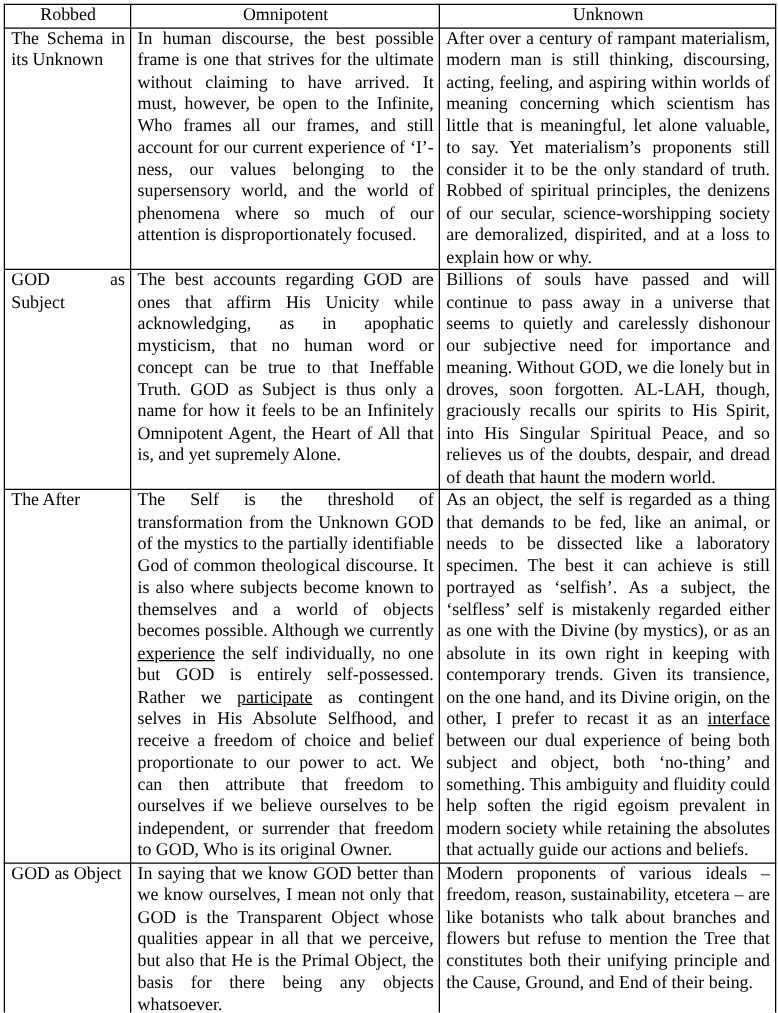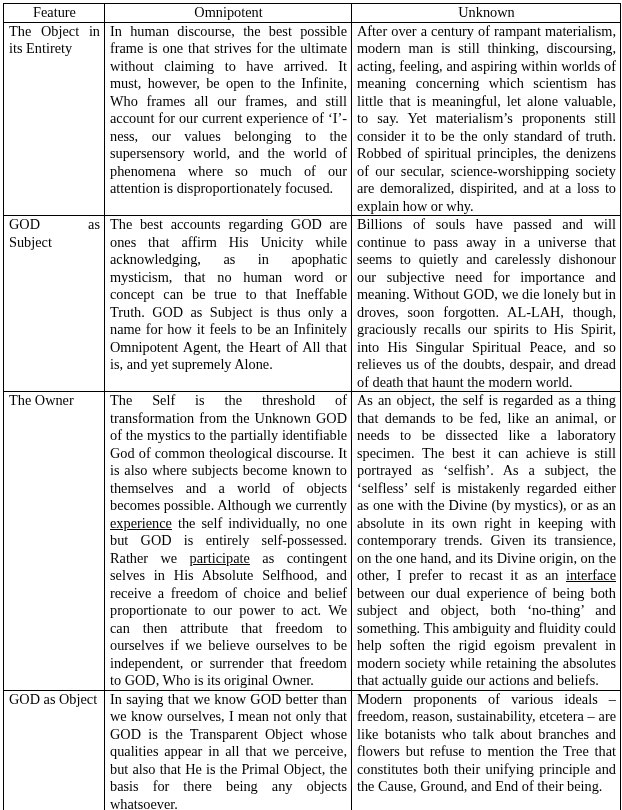--- a/index.html
+++ b/index.html
@@ -51,41 +51,41 @@
 <body>
 
 <table class="doc-table">
   <colgroup>
     <col class="c1">
       <col class="c2">
       <col class="c3">
   </colgroup>
   <thead>
     <tr>
-      <th>Feature</th>
+      <th>Robbed</th>
       <th>Omnipotent</th>
       <th>Unknown</th>
     </tr>
   </thead>
   <tbody>
 
     <tr class="r1">
-      <td class="feature">The Object in its Entirety</td>
+      <td class="feature">The Schema in its Unknown</td>
       <td class="body-text"><span>In human discourse, the best possible frame is one that strives for the ultimate without claiming to have arrived. It must, however, be open to the Infinite, Who frames all our frames, and still account for our current experience of ‘I’-ness, our values belonging to the supersensory world, and the world of phenomena where so much of our attention is disproportionately focused.</span></td>
       <td class="body-text"><span>After over a century of rampant materialism, modern man is still thinking, discoursing, acting, feeling, and aspiring within worlds of meaning concerning which scientism has little that is meaningful, let alone valuable, to say. Yet materialism’s proponents still consider it to be the only standard of truth. Robbed of spiritual principles, the denizens of our secular, science-worshipping society are demoralized, dispirited, and at a loss to explain how or why.</span></td>
     </tr>
 
     <tr class="r2">
       <td class="feature">GOD as Subject</td>
       <td class="body-text"><span>The best accounts regarding GOD are ones that affirm His Unicity while acknowledging, as in apophatic mysticism, that no human word or concept can be true to that Ineffable Truth. GOD as Subject is thus only a name for how it feels to be an Infinitely Omnipotent Agent, the Heart of All that is, and yet supremely Alone.</span></td>
       <td class="body-text"><span>Billions of souls have passed and will continue to pass away in a universe that seems to quietly and carelessly dishonour our subjective need for importance and meaning. Without GOD, we die lonely but in droves, soon forgotten. AL-LAH, though, graciously recalls our spirits to His Spirit, into His Singular Spiritual Peace, and so relieves us of the doubts, despair, and dread of death that haunt the modern world.</span></td>
     </tr>
 
     <tr class="r3">
-      <td class="feature">The Owner</td>
+      <td class="feature">The After</td>
       <td class="body-text"><span>The Self is the threshold of transformation from the Unknown GOD of the mystics to the partially identifiable God of common theological discourse. It is also where subjects become known to themselves and a world of objects becomes possible. Although we currently </span><span class="u">experience</span><span> the self individually, no one but GOD is entirely self-possessed. Rather we </span><span class="u">participate</span><span> as contingent selves in His Absolute Selfhood, and receive a freedom of choice and belief proportionate to our power to act. We can then attribute that freedom to ourselves if we believe ourselves to be independent, or surrender that freedom to GOD, Who is its original Owner.</span></td>
       <td class="body-text"><span>As an object, the self is regarded as a thing that demands to be fed, like an animal, or needs to be dissected like a laboratory specimen. The best it can achieve is still portrayed as ‘selfish’. As a subject, the ‘selfless’ self is mistakenly regarded either as one with the Divine (by mystics), or as an absolute in its own right in keeping with contemporary trends. Given its transience, on the one hand, and its Divine origin, on the other, I prefer to recast it as an </span><span class="u">interface</span><span> between our dual experience of being both subject and object, both ‘no-thing’ and something. This ambiguity and fluidity could help soften the rigid egoism prevalent in modern society while retaining the absolutes that actually guide our actions and beliefs.</span></td>
     </tr>
 
     <tr class="r4">
       <td class="feature">GOD as Object</td>
       <td class="body-text"><span>In saying that we know GOD better than we know ourselves, I mean not only that GOD is the Transparent Object whose qualities appear in all that we perceive, but also that He is the Primal Object, the basis for there being any objects whatsoever.</span></td>
       <td class="body-text"><span>Modern proponents of various ideals – freedom, reason, sustainability, etcetera – are like botanists who talk about branches and flowers but refuse to mention the Tree that constitutes both their unifying principle and the Cause, Ground, and End of their being.</span></td>
     </tr>
 

